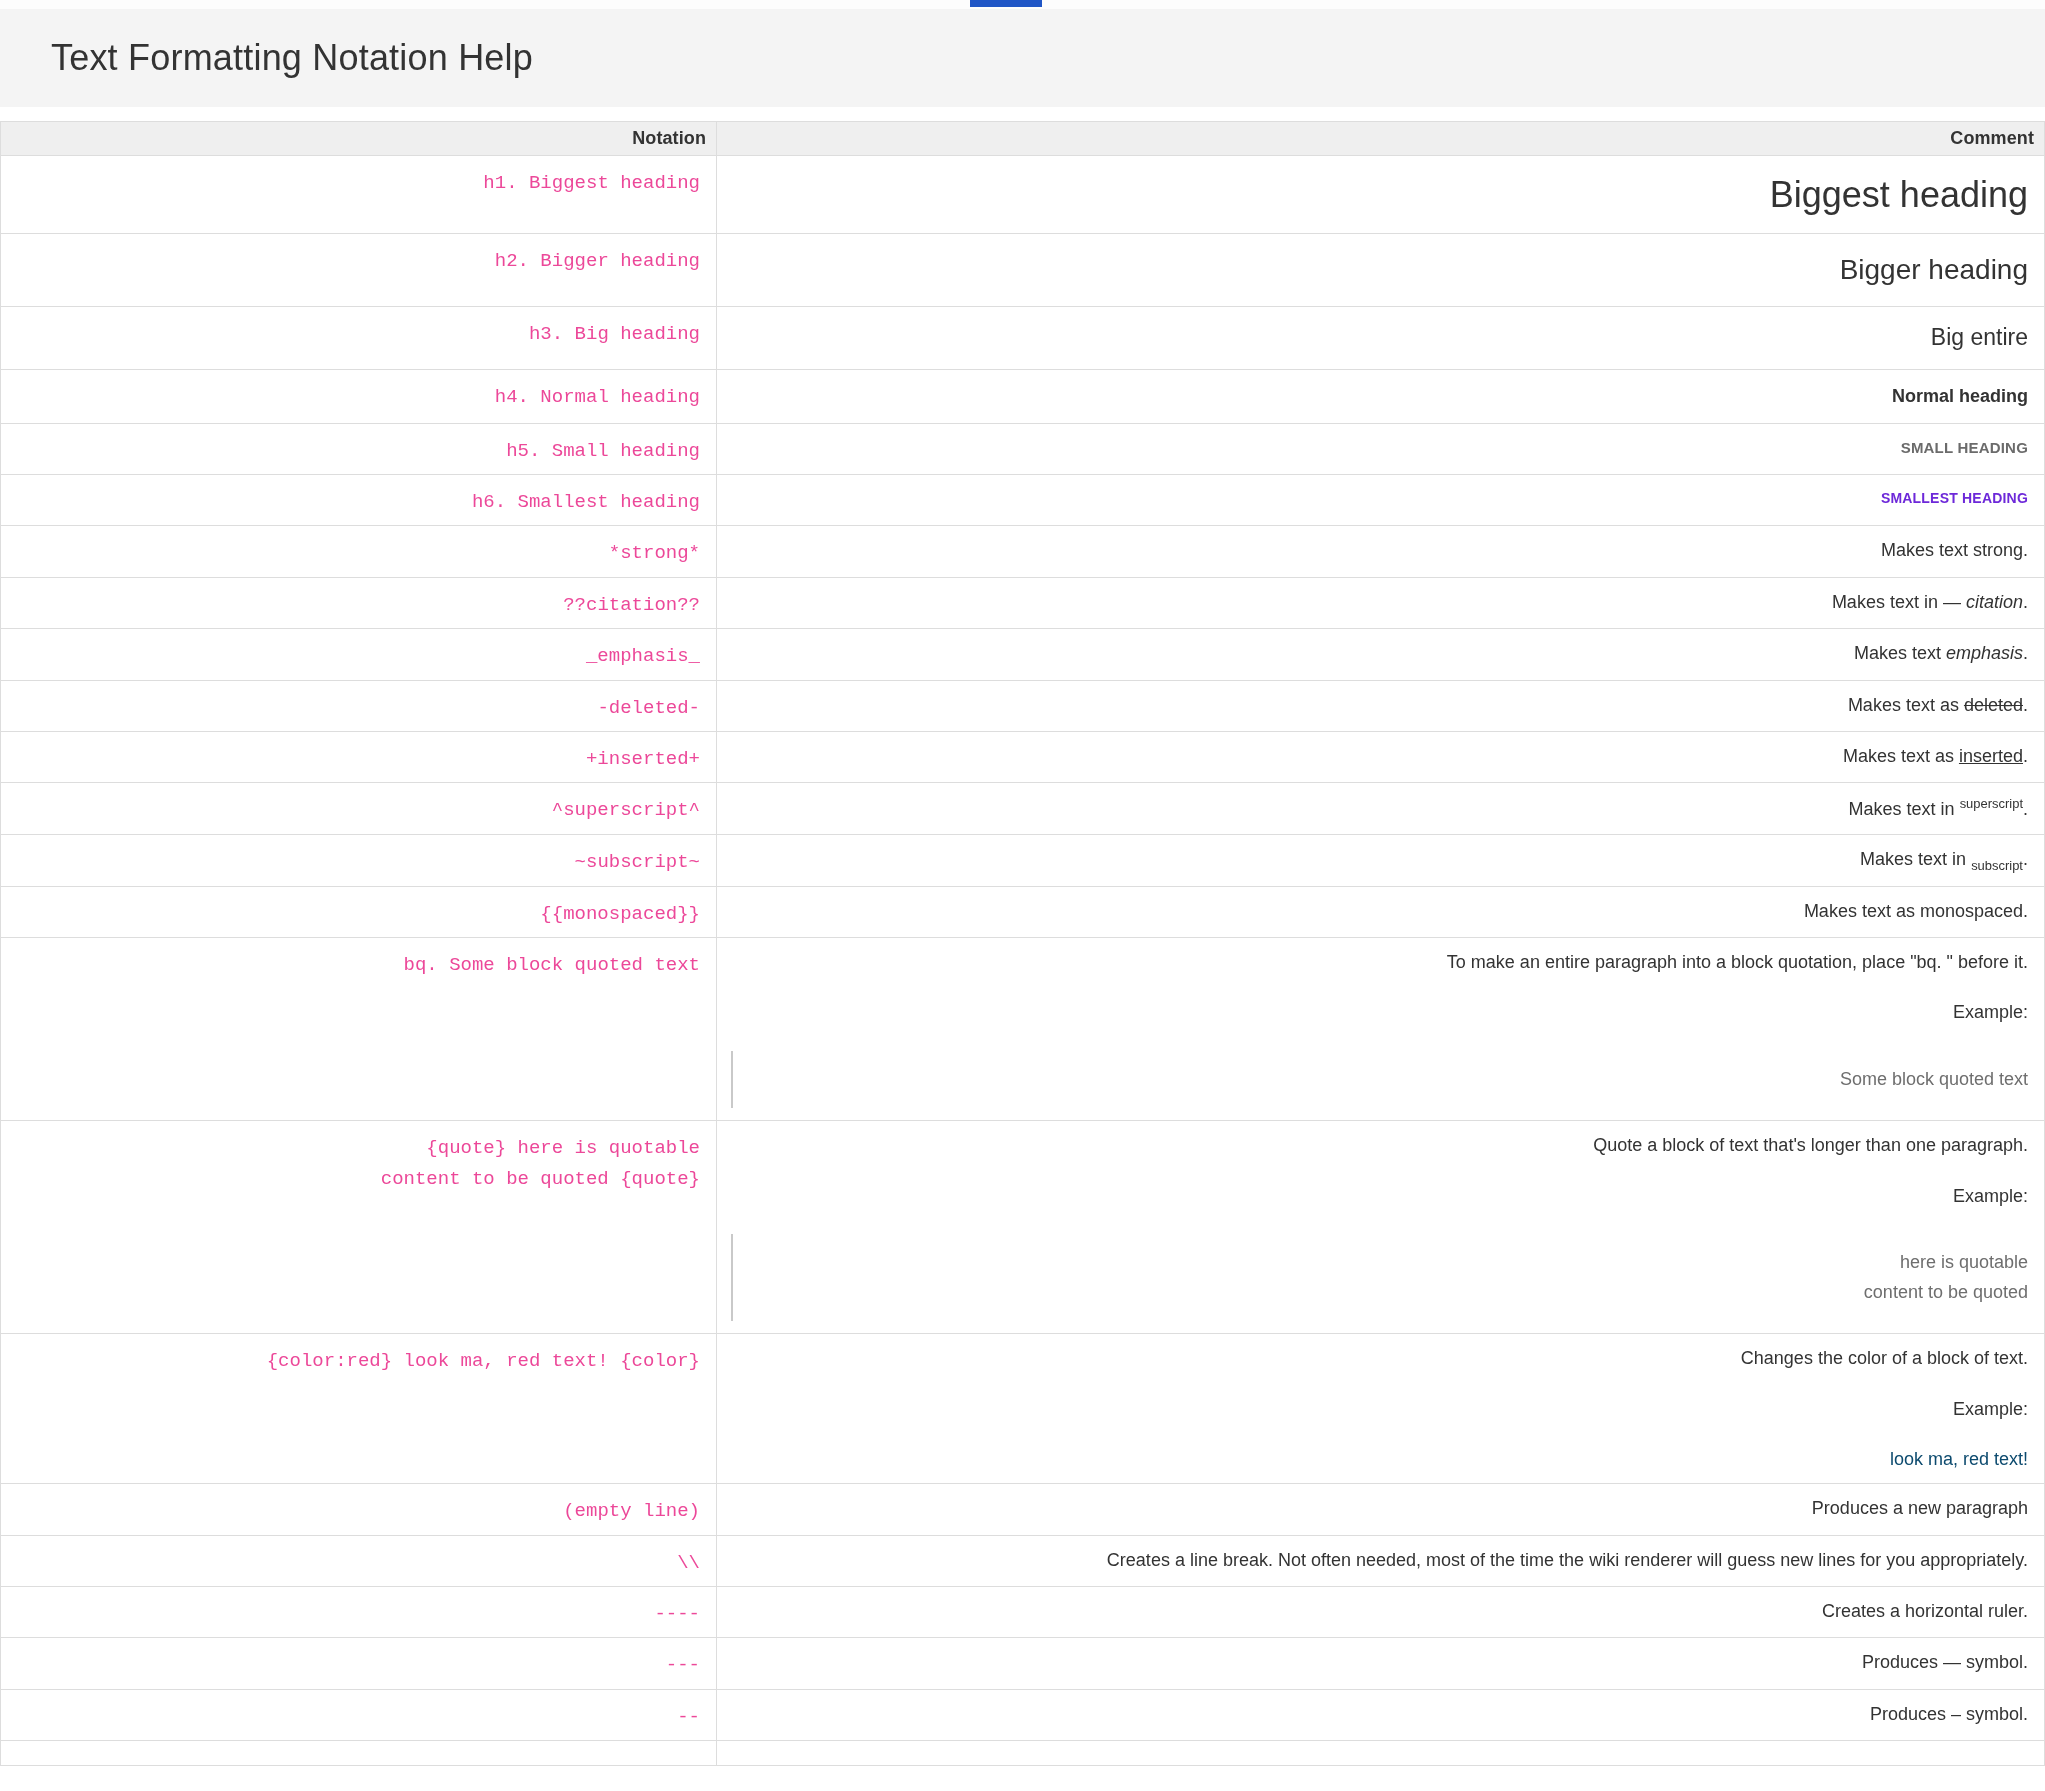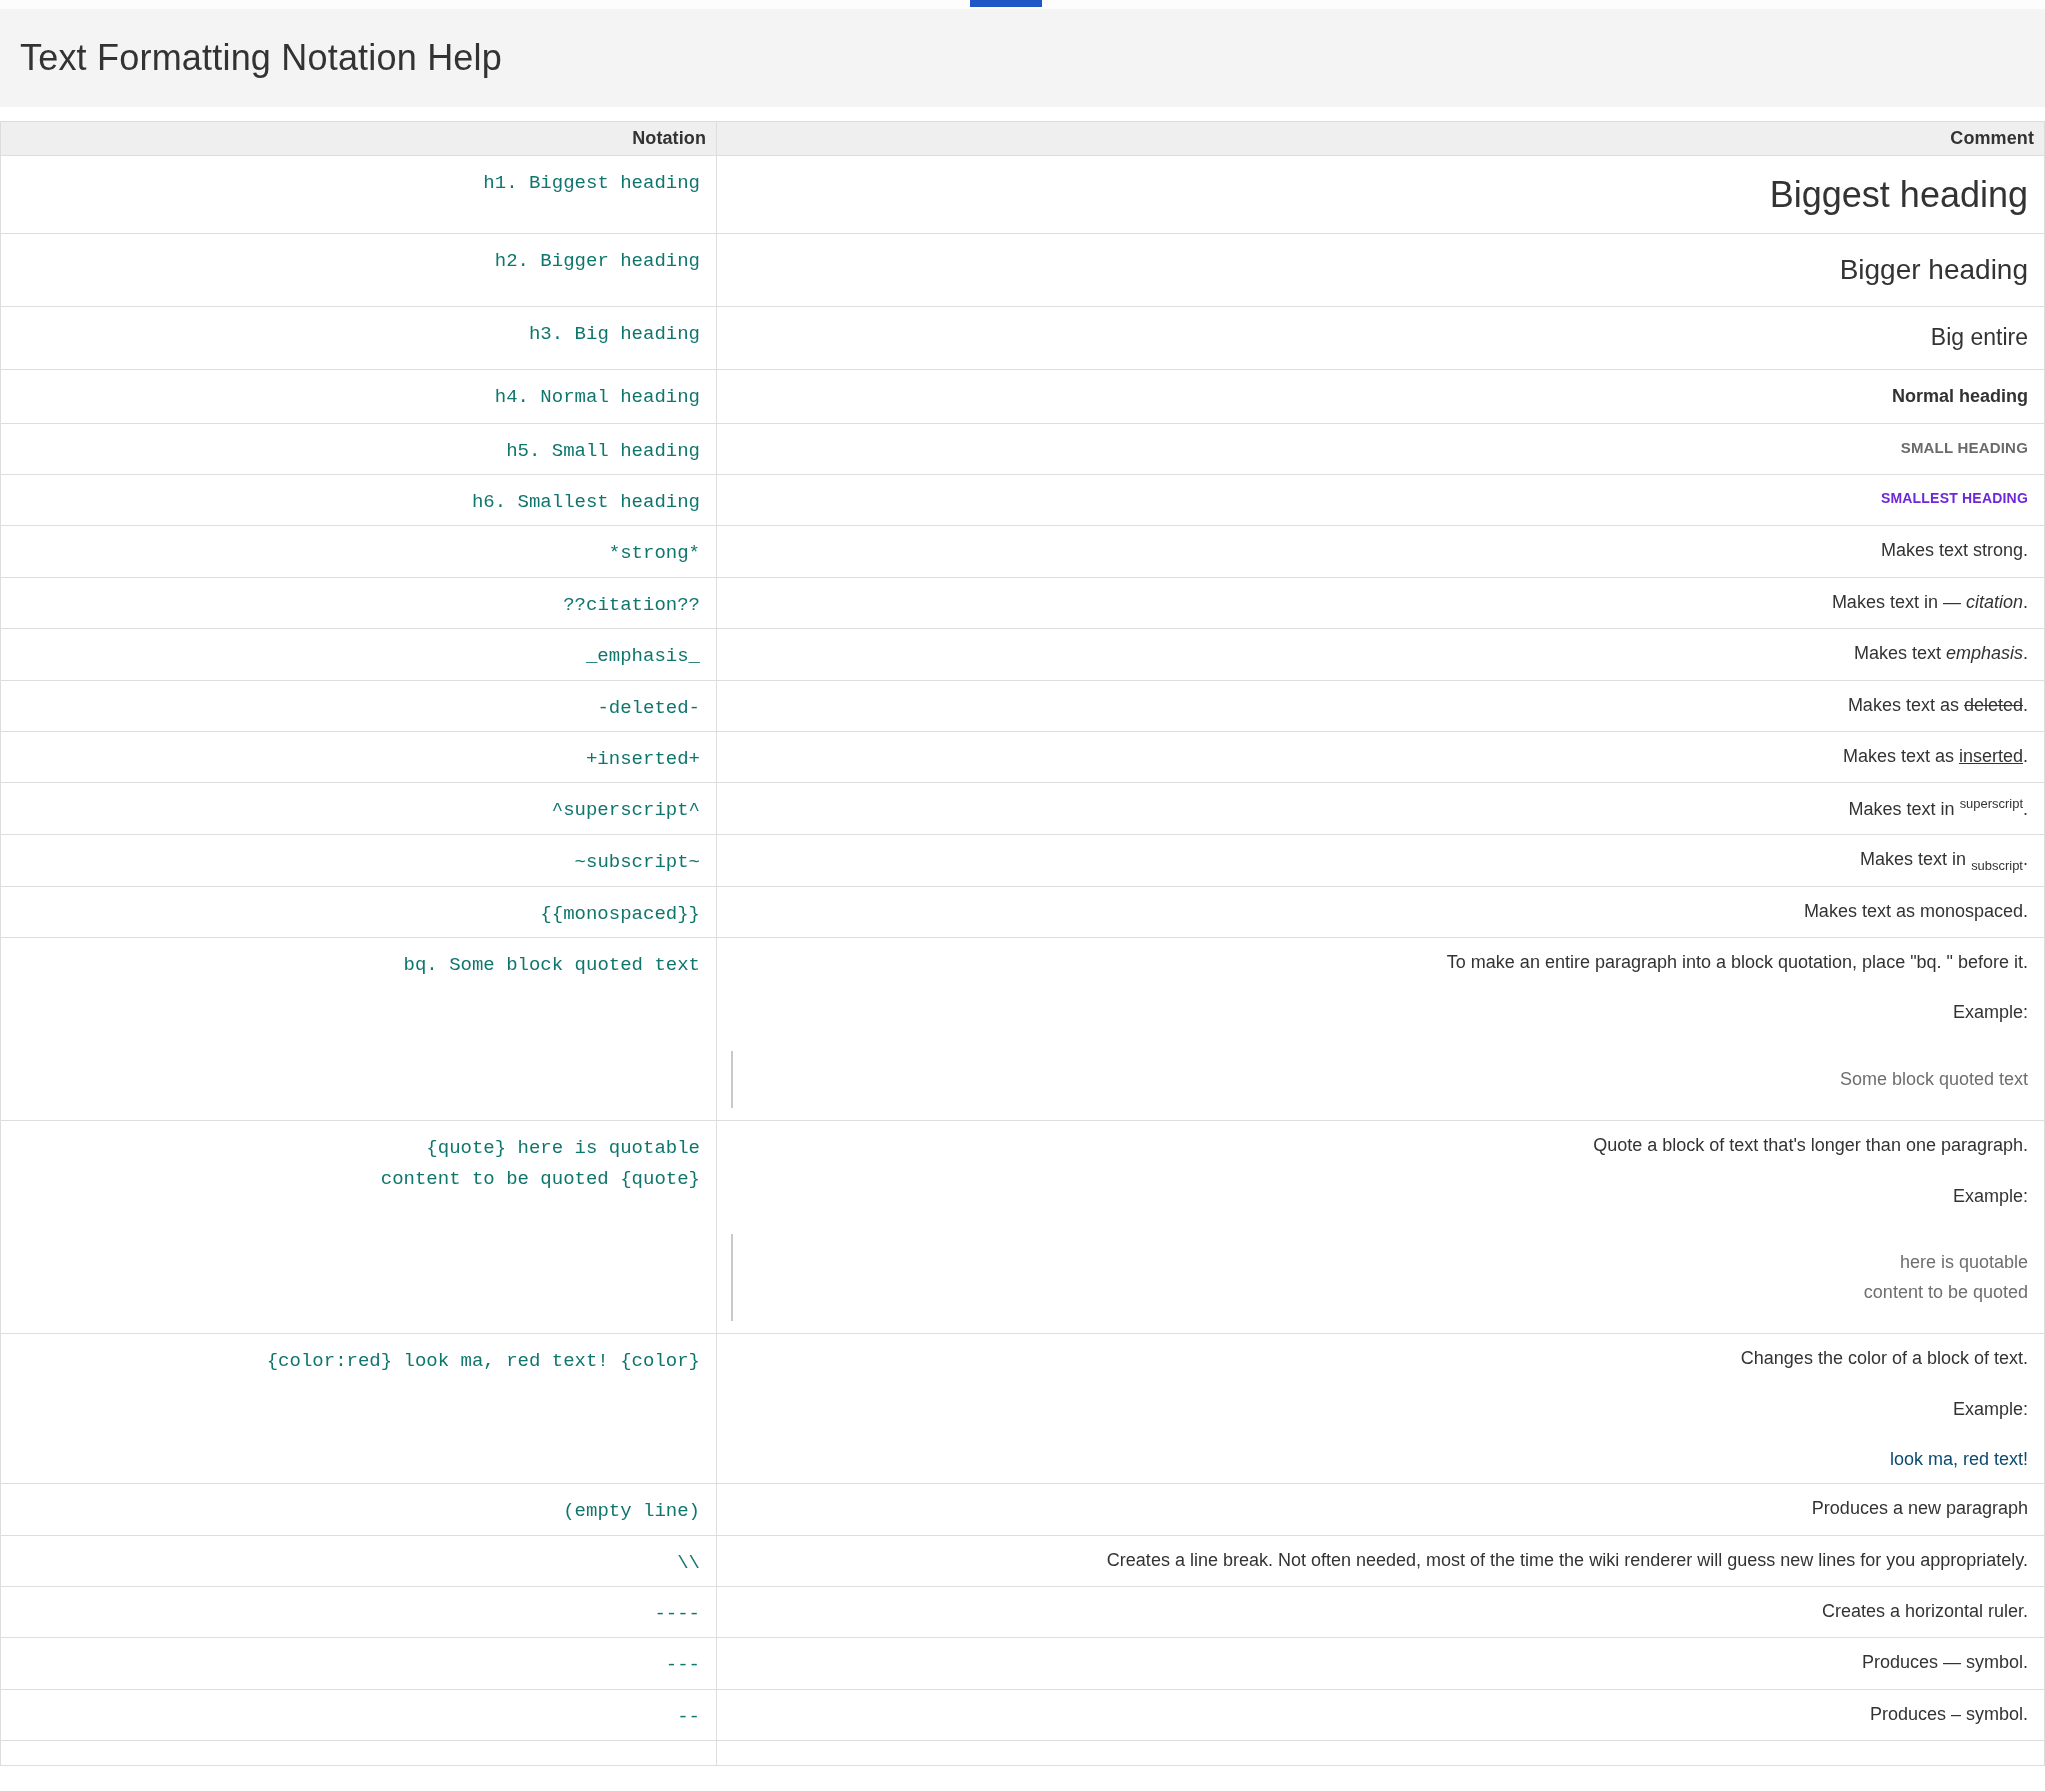--- a/index.html
+++ b/index.html
@@ -8,35 +8,35 @@
     width: 2045px; height: 1792px; overflow: hidden;
     font-family: "Liberation Sans", "DejaVu Sans", sans-serif;
     color: #333;
   }
   .top-strip { position: relative; height: 9px; background: #fdfdfd; }
   .accent-bar { position: absolute; left: 970px; top: 0; width: 72px; height: 7px; background: #2056c6; }
   .banner {
     height: 98px; background: #f4f4f4;
     display: flex; align-items: center;
   }
-  .page-title { font-size: 36px; font-weight: normal; color: #333; padding-left: 20px; letter-spacing: 0.2px; }
+  .page-title { font-size: 36px; font-weight: normal; color: #333; padding-left: 20px; letter-spacing: 0.2px; margin-left: 31px; }
   .gap { height: 14px; background: #fff; }
 
   table.help { width: 100%; border-collapse: collapse; table-layout: fixed; }
   th, td { border: 1px solid #dddddd; vertical-align: top; text-align: right; }
   th {
     background: #efefef; font-size: 18px; font-weight: bold; color: #333;
     padding: 6px 10px; letter-spacing: 0.1px;
   }
   th.col-notation { width: 716px; }
   td.notation {
     font-family: "Liberation Mono", "DejaVu Sans Mono", monospace;
     font-size: 19px; line-height: 1.6;
     padding: 12px 16px 8px 10px;
-    white-space: pre-wrap; color: #0f766e;
+    white-space: pre-wrap; color: #ec4899;
   }
   td.notation.sans {
     font-family: "Liberation Sans", "DejaVu Sans", sans-serif;
     font-size: 18px; line-height: 1.4;
   }
   td.comment { font-size: 18px; line-height: 1.35; padding: 12px 16px 12px 14px; color: #333; }
 
   .comment p.para { margin: 0 0 26px 0; }
   .comment > *:last-child { margin-bottom: 0 !important; }
 

